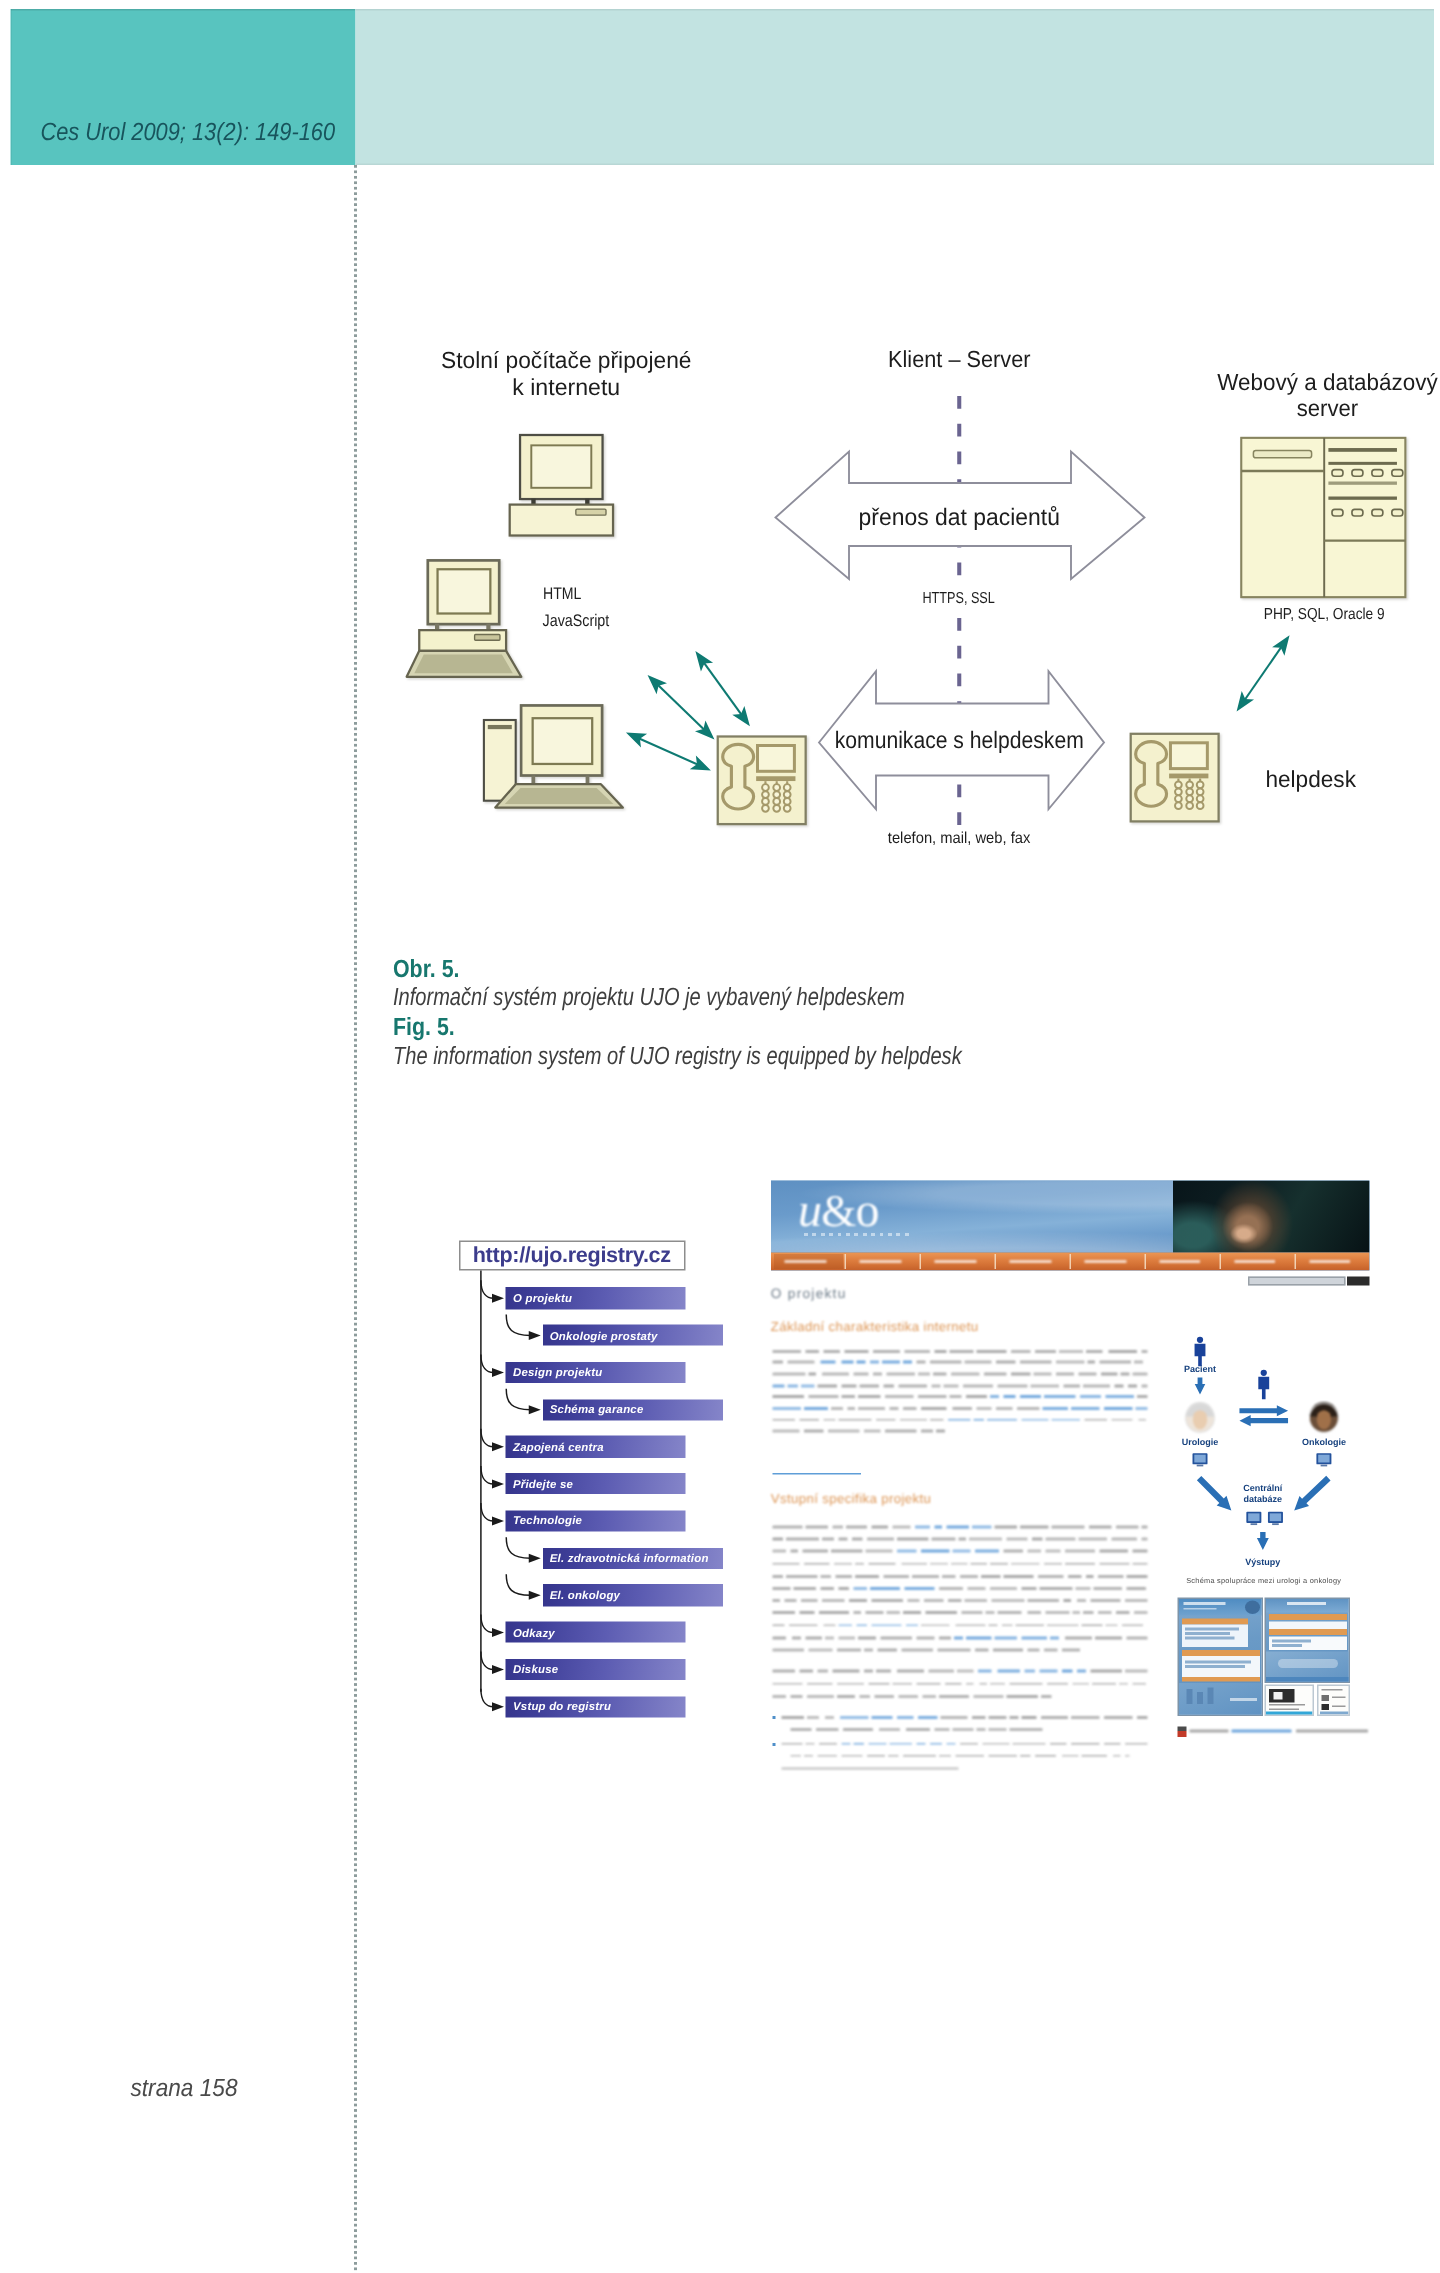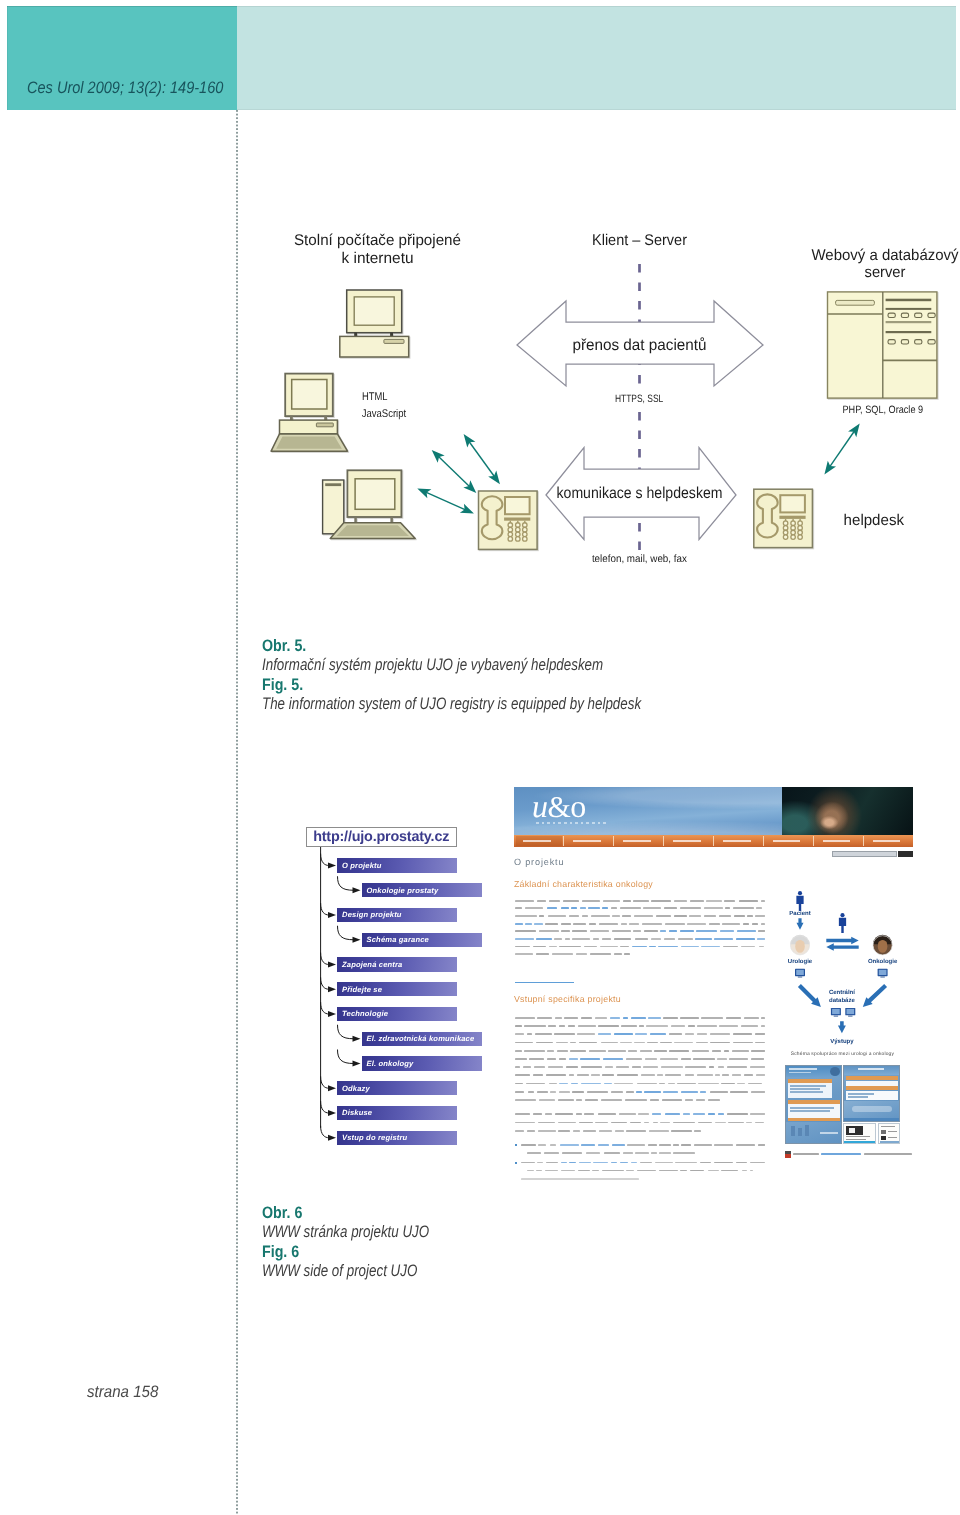--- a/index.html
+++ b/index.html
@@ -252,21 +252,21 @@
   <div id="caption5" data-name="figure-5-caption">
     <div class="cap-lbl" data-name="figure-5-label-cs">Obr. 5.</div>
     <div class="cap-txt" data-name="figure-5-text-cs">Informační systém projektu UJO je vybavený helpdeskem</div>
     <div class="cap-lbl" data-name="figure-5-label-en">Fig. 5.</div>
     <div class="cap-txt" data-name="figure-5-text-en">The information system of UJO registry is equipped by helpdesk</div>
   </div>
   <div id="fig6" data-name="figure-6-screenshot">
 
     <div id="sitemap" data-name="sitemap-diagram">
       <div id="url-box" data-name="site-url-box">
-          <span data-name="site-url-text">http://ujo.prostaty.cz</span>
+          <span data-name="site-url-text">http://ujo.registry.cz</span>
         </div>
       <svg id="sitemap-lines" width="175" height="330" viewBox="0 0 175 330" data-name="sitemap-connectors">
           <line x1="15.600000000000023" y1="2" x2="15.600000000000023" y2="282.75" stroke="#1a1a1a" stroke-width="1"></line>
           <path d="M15.600000000000023 8.5 C 15.600000000000023 17.5, 19.600000000000023 20.5, 24 20.5" fill="none" stroke="#1a1a1a" stroke-width="1"></path>
           <path d="M23 17.5 L31 20.5 L23 23.5 Z" fill="#1a1a1a"></path>
           <path d="M32.5 31.25 C 32.5 41.25, 36.5 45.25, 48.5 45.25" fill="none" stroke="#1a1a1a" stroke-width="1"></path>
           <path d="M47.5 42.25 L55.5 45.25 L47.5 48.25 Z" fill="#1a1a1a"></path>
           <path d="M15.600000000000023 58 C 15.600000000000023 67, 19.600000000000023 70, 24 70" fill="none" stroke="#1a1a1a" stroke-width="1"></path>
           <path d="M23 67 L31 70 L23 73 Z" fill="#1a1a1a"></path>
           <path d="M32.5 80.75 C 32.5 90.75, 36.5 94.75, 48.5 94.75" fill="none" stroke="#1a1a1a" stroke-width="1"></path>
@@ -304,21 +304,21 @@
           <div class="sm-item" data-name="sitemap-item" style="left: 337px; top: 957.3px; width: 119.7px;">
             <span data-name="sitemap-item-label">Zapojená centra</span>
           </div>
           <div class="sm-item" data-name="sitemap-item" style="left: 337px; top: 982.05px; width: 119.7px;">
             <span data-name="sitemap-item-label">Přidejte se</span>
           </div>
           <div class="sm-item" data-name="sitemap-item" style="left: 337px; top: 1006.8px; width: 119.7px;">
             <span data-name="sitemap-item-label">Technologie</span>
           </div>
           <div class="sm-item" data-name="sitemap-item" style="left: 361.5px; top: 1031.55px; width: 120.2px;">
-            <span data-name="sitemap-item-label">El. zdravotnická komunikace</span>
+            <span data-name="sitemap-item-label">El. zdravotnická information</span>
           </div>
           <div class="sm-item" data-name="sitemap-item" style="left: 361.5px; top: 1056.3px; width: 120.2px;">
             <span data-name="sitemap-item-label">El. onkology</span>
           </div>
           <div class="sm-item" data-name="sitemap-item" style="left: 337px; top: 1081.05px; width: 119.7px;">
             <span data-name="sitemap-item-label">Odkazy</span>
           </div>
           <div class="sm-item" data-name="sitemap-item" style="left: 337px; top: 1105.8px; width: 119.7px;">
             <span data-name="sitemap-item-label">Diskuse</span>
           </div>
@@ -360,21 +360,21 @@
             <div data-name="nav-item" style="position:absolute;left:351.0px;top:0.6px;width:46.9px;height:10.2px;"></div>
             <div data-name="nav-label" style="position:absolute;left:358.5px;top:4.6px;width:27.9px;height:1.9px;background:rgba(255,255,255,.72);filter:blur(.6px)"></div>
             <div data-name="nav-divider" style="position:absolute;left:348.9px;top:0.6px;width:1.1px;height:10.2px;background:#f7e0c8;opacity:.85"></div>
           </div>
       </div>
       <div id="wp-search" data-name="site-search-box">
         <div id="wp-search-input" data-name="search-input"></div>
         <div id="wp-search-btn" data-name="search-button"></div>
       </div>
       <div id="wp-h1" data-name="page-heading">O projektu</div>
-      <div id="wp-h2a" data-name="section-heading-1">Základní charakteristika onkology</div>
+      <div id="wp-h2a" data-name="section-heading-1">Základní charakteristika internetu</div>
       <div id="wp-body1" class="wp-body" data-name="body-paragraph-1">
           <div class="wl" data-name="text-line" style="left:0.0px;top:0.0px;width:19.2px;opacity:0.85"></div>
           <div class="wl" data-name="text-line" style="left:21.8px;top:0.0px;width:9.6px;opacity:0.90"></div>
           <div class="wl" data-name="text-line" style="left:33.6px;top:0.0px;width:11.5px;opacity:0.91"></div>
           <div class="wl" data-name="text-line" style="left:47.8px;top:0.0px;width:16.6px;opacity:0.94"></div>
           <div class="wl" data-name="text-line" style="left:67.4px;top:0.0px;width:18.0px;opacity:0.89"></div>
           <div class="wl" data-name="text-line" style="left:87.7px;top:0.0px;width:17.4px;opacity:0.82"></div>
           <div class="wl" data-name="text-line" style="left:108.2px;top:0.0px;width:7.9px;opacity:0.98"></div>
           <div class="wl" data-name="text-line" style="left:118.2px;top:0.0px;width:15.9px;opacity:0.91"></div>
           <div class="wl" data-name="text-line" style="left:136.0px;top:0.0px;width:19.9px;opacity:0.96"></div>
@@ -910,20 +910,14 @@
       </div>
       <div id="wp-pdf" data-name="pdf-download-row">
         <span id="wp-pdf-icon" data-name="pdf-icon"></span>
         <span id="wp-pdf-text" data-name="pdf-download-text"></span>
       <div class="wl" data-name="pdf-label" style="left:8px;top:2.4px;width:26px"></div>
           <div class="wl lnk" data-name="pdf-link" style="left:36px;top:2.4px;width:40px"></div>
           <div class="wl" data-name="pdf-meta" style="left:79px;top:2.4px;width:48px"></div>
         </div>
     </div>
   </div>
-  <div id="caption6" data-name="figure-6-caption">
-    <div class="cap-lbl" data-name="figure-6-label-cs">Obr. 6</div>
-    <div class="cap-txt" data-name="figure-6-text-cs">WWW stránka projektu UJO</div>
-    <div class="cap-lbl" data-name="figure-6-label-en">Fig. 6</div>
-    <div class="cap-txt" data-name="figure-6-text-en">WWW side of project UJO</div>
-  </div>
   <div id="page-num" data-name="page-number">strana 158</div>
 </div>
 
 </body></html>

